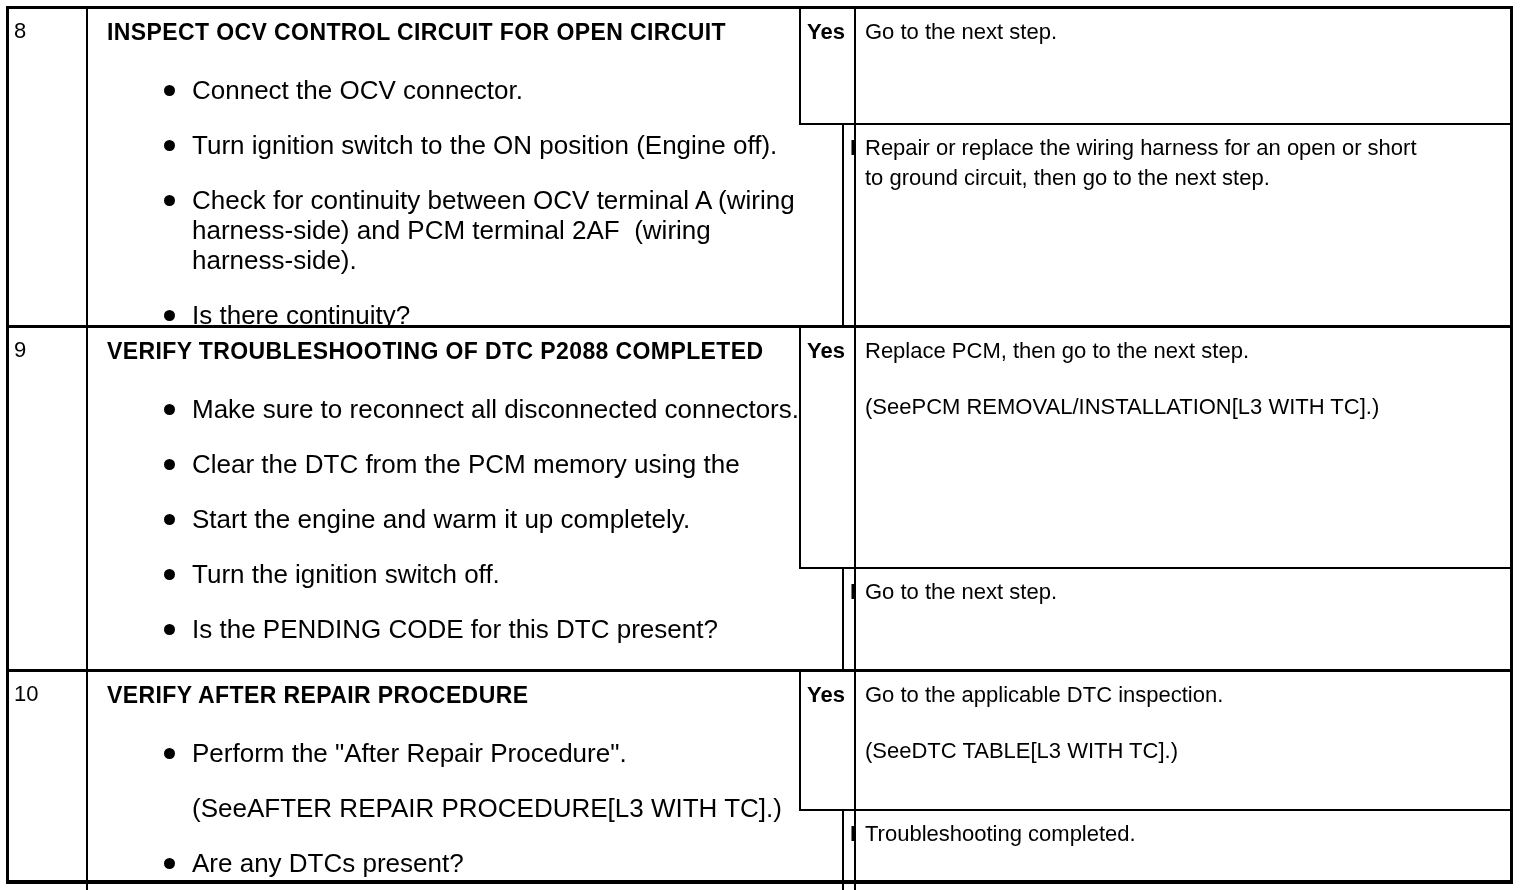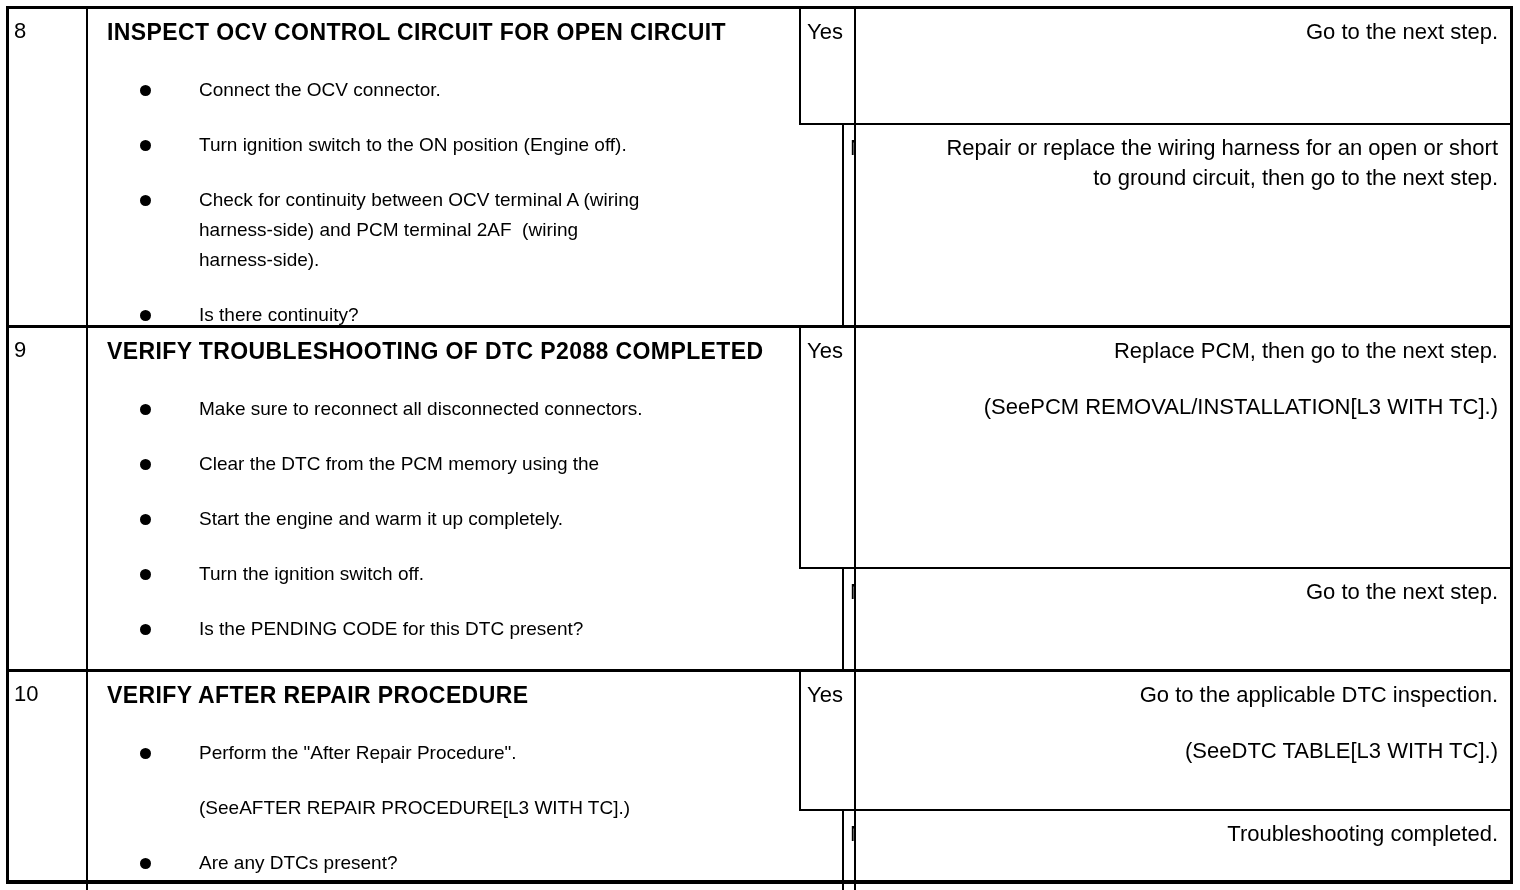--- a/index.html
+++ b/index.html
@@ -9,32 +9,32 @@
        box-sizing:border-box;border:3px solid #000;border-bottom-width:4px;
        display:flex;flex-direction:column;background:#fff;}
   .step-row{display:grid;grid-template-columns:77px 713px 55px 1fr;
        box-sizing:border-box;border-bottom:3px solid #000;}
   .step-row.s8{height:319px;grid-template-rows:116px 1fr;}
   .step-row.s9{height:349px;grid-template-rows:241px 1fr;}
   .step-row.s10{flex:1;grid-template-rows:139px 1fr;border-bottom:none;}
   .cell{box-sizing:border-box;overflow:hidden;}
   .num{grid-column:1;grid-row:1/3;font-size:22px;line-height:28px;padding:8px 0 0 5px;}
   .insp{grid-column:2;grid-row:1/3;border-left:2px solid #000;padding-top:8px;}
-  .yn{border-left:2px solid #000;font-size:22px;line-height:30px;padding:8px 0 0 6px;}
+  .yn{border-left:2px solid #000;font-size:22px;line-height:30px;padding:8px 0 0 6px;font-weight:bold;}
   .act{border-left:2px solid #000;font-size:22px;padding:8px 12px 0 9px;}
   .yn.y{grid-column:3;grid-row:1;border-bottom:2px solid #000;}
   .act.y{grid-column:4;grid-row:1;border-bottom:2px solid #000;}
   .yn.n{grid-column:3;grid-row:2;margin-left:43px;}
   .act.n{grid-column:4;grid-row:2;}
   .title{font-weight:bold;font-size:23px;line-height:30px;letter-spacing:0.4px;
        padding-left:19px;margin-bottom:28px;white-space:pre;}
-  .item{position:relative;padding-left:111px;margin-bottom:25px;font-size:19px;line-height:30px;}
+  .item{position:relative;padding-left:80px;margin-bottom:25px;font-size:26px;line-height:30px;margin-left:24px;}
   .dot{position:absolute;left:52px;top:10px;width:11px;height:11px;border-radius:50%;background:#000;}
   .ln{white-space:pre;line-height:30px;}
-  .act .ln{white-space:pre-wrap;text-align:right;}
+  .act .ln{white-space:pre-wrap;}
   .para-gap{margin-top:26px;}
 </style>
 </head>
 <body>
 
 <div class="ts-table">
 
   <section class="step-row s8">
     <div class="cell num">8</div>
     <div class="cell insp">

